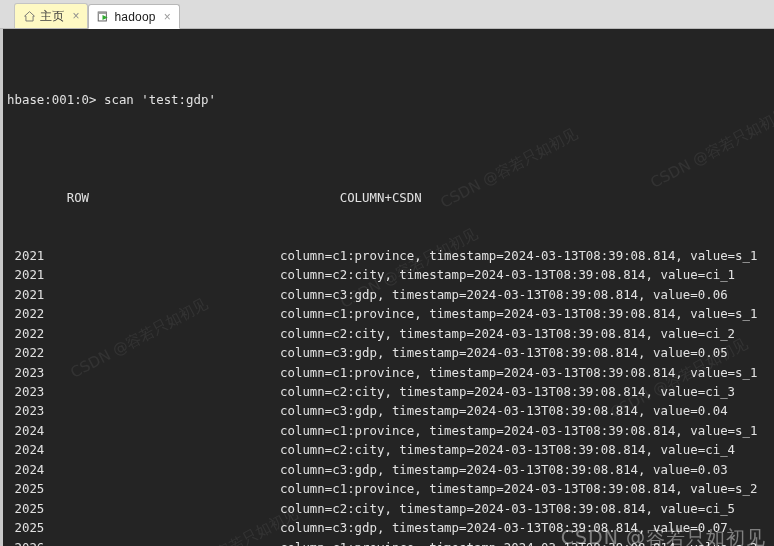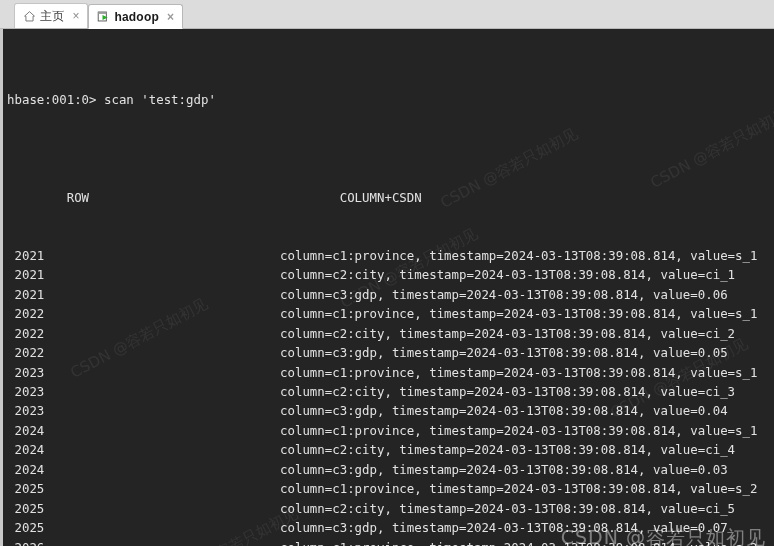--- a/index.html
+++ b/index.html
@@ -41,30 +41,30 @@
     padding: 0 6px 0 8px;
     box-sizing: border-box;
     font-size: 12px;
     color: #3c3c3c;
     border-top-left-radius: 3px;
     border-top-right-radius: 3px;
     cursor: default;
     position: relative;
   }
   .tab.inactive {
-    background: #ffffff;
+    background: #fef9c3;
     border: 1px solid #c4c4c4;
     border-bottom: none;
   }
   .tab.active {
     background: #ffffff;
     border: 1px solid #b8b8b8;
     border-bottom: 1px solid #ffffff;
     margin-bottom: -1px;
-    font-weight: bold;
+    font-weight: normal;
     color: #1a1a1a;
     z-index: 2;
   }
   .tab-label {
     white-space: nowrap;
     margin: 0 6px 0 4px;
     letter-spacing: 0.2px;
   }
   .tab-close {
     font-size: 12px;

